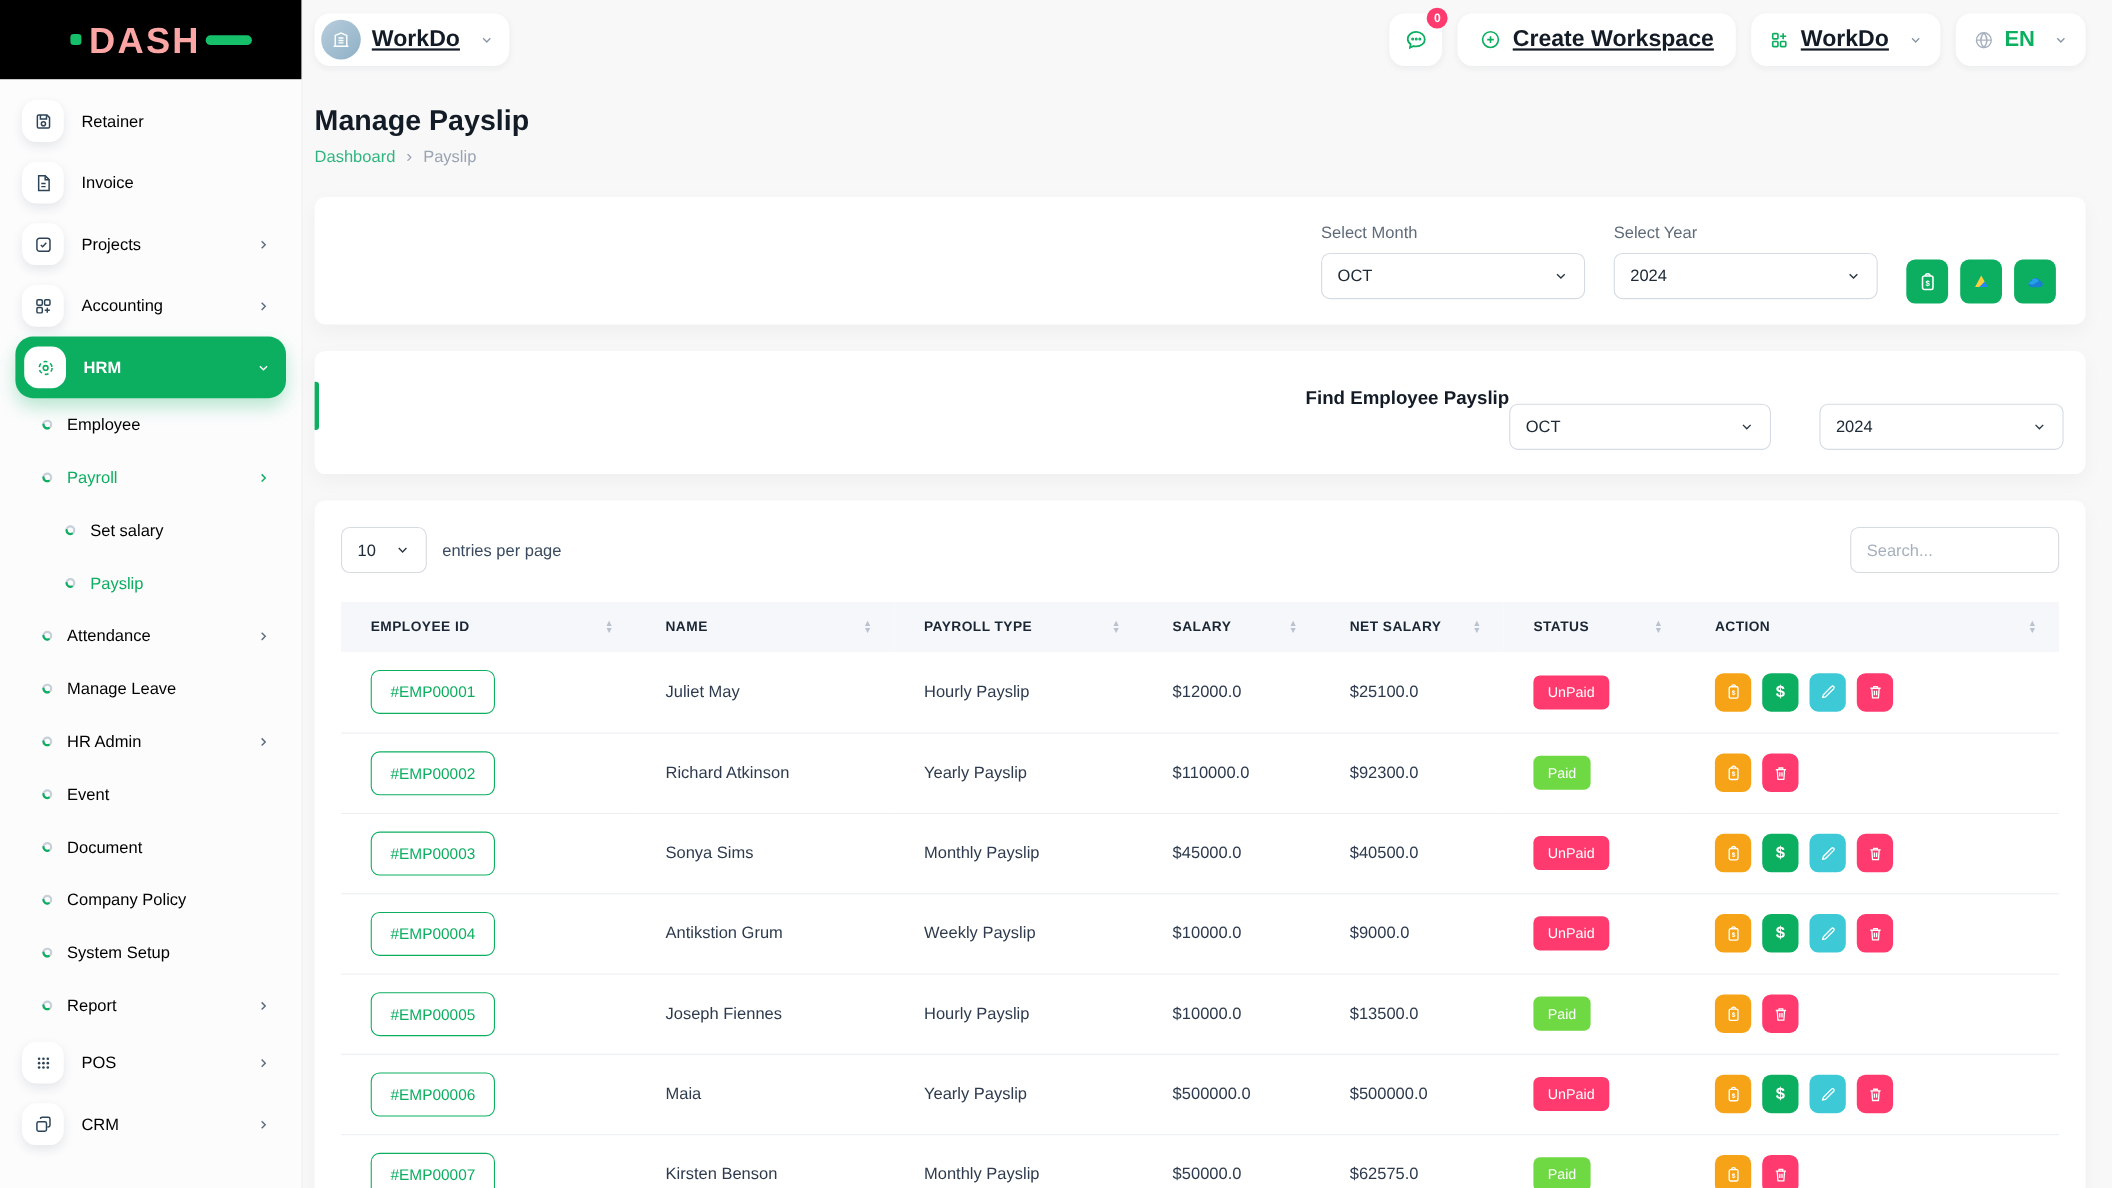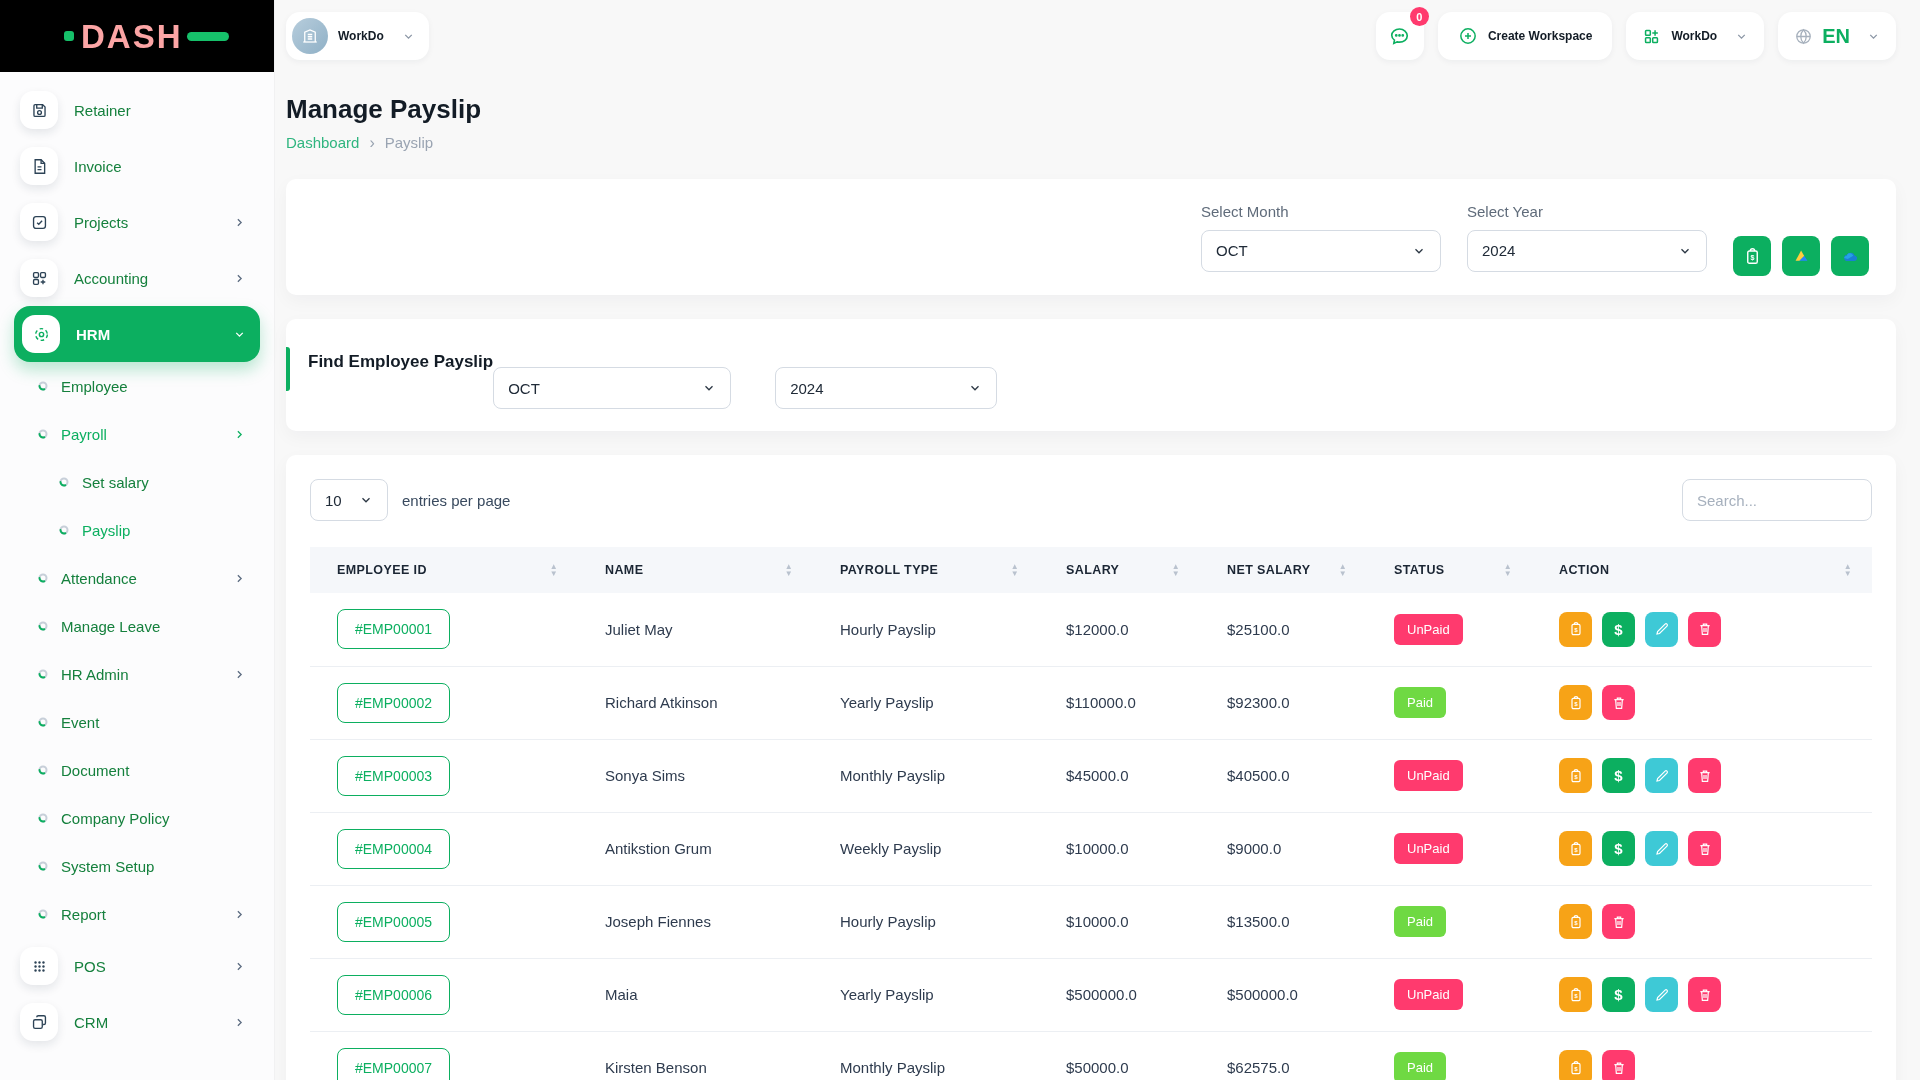--- a/index.html
+++ b/index.html
@@ -20,41 +20,41 @@
   .logo-dash{width:42px;height:9px;border-radius:5px;background:#16c06a;margin-left:4px;}
   .side-nav{padding:10px 14px 0 14px;}
   .side-item{display:flex;align-items:center;position:relative;border-radius:16px;cursor:pointer;}
   .side-item.tile{height:56px;}
   .side-item.dot{height:48px;padding-left:24px;}
   .side-item.dot.indent{padding-left:45px;}
   .icon-tile{width:38px;height:38px;min-width:38px;border-radius:13px;background:#fff;
     box-shadow:0 4px 10px rgba(18,38,63,.10);display:flex;align-items:center;justify-content:center;
     color:#2d4356;margin:0 16px 0 6px;}
   .icon-tile svg{width:19px;height:19px;}
-  .side-item .label{font-size:15px;font-weight:500;color:#15803d;flex:1;white-space:nowrap;}
+  .side-item .label{font-size:15px;font-weight:500;color:#000000;flex:1;white-space:nowrap;}
   .side-item .chev{color:#5b6b80;display:flex;margin-right:14px;}
   .side-item .chev svg{width:13px;height:13px;}
   .side-item.active{background:var(--green);box-shadow:0 8px 16px rgba(12,175,96,.28);}
   .side-item.active .icon-tile{color:var(--green);margin-left:8px;box-shadow:none;}
   .side-item.active .label{color:#fff;font-weight:700;}
   .side-item.active .chev{color:#fff;}
   .side-item.hl .label,.side-item.hl .chev{color:var(--green);}
   .bullet{display:flex;margin-right:13px;}
   .bullet svg{width:10px;height:10px;}
 
   
   .main{flex:1;display:flex;flex-direction:column;height:100%;}
   .topbar{height:72px;display:flex;align-items:center;padding:0 24px 0 12px;}
   .pill{background:#fff;border-radius:14px;height:48px;display:flex;align-items:center;
     box-shadow:0 2px 6px rgba(18,38,63,.05);cursor:pointer;}
   .ws-pill{padding:6px 14px 6px 6px;gap:10px;}
   .ws-avatar{width:36px;height:36px;border-radius:50%;background:linear-gradient(135deg,#b7cddc,#8fb0c6);
     display:flex;align-items:center;justify-content:center;color:#fff;}
   .ws-avatar svg{width:18px;height:18px;}
-  .pill .p-label{font-size:12px;font-weight:600;color:var(--ink);}
+  .pill .p-label{font-size:21px;font-weight:600;color:var(--ink);text-decoration:underline;}
   .pill .p-chev{color:#8b96a5;display:flex;margin-left:8px;}
   .pill .p-chev svg{width:13px;height:13px;}
   .top-right{margin-left:auto;display:flex;align-items:center;gap:14px;}
   .chat-pill{width:48px;justify-content:center;position:relative;}
   .chat-pill svg{width:23px;height:23px;color:var(--green);}
   .chat-badge{position:absolute;top:-5px;right:-5px;min-width:19px;height:19px;border-radius:10px;
     background:var(--pink);color:#fff;font-size:11px;font-weight:700;display:flex;align-items:center;justify-content:center;}
   .create-pill{padding:0 20px;gap:10px;}
   .create-pill .plus-ic{color:var(--green);display:flex;}
   .create-pill .plus-ic svg{width:20px;height:20px;}
@@ -81,21 +81,21 @@
   .select{height:42px;border:1px solid #d5dbe3;border-radius:8px;background:#fff;display:flex;
     align-items:center;justify-content:space-between;padding:0 14px;font-size:15px;color:#202b38;cursor:pointer;}
   .select .s-chev{color:#2c3744;display:flex;}
   .select .s-chev svg{width:14px;height:14px;}
   .w240{width:240px;}
   .btn-group{display:flex;gap:11px;align-self:flex-end;margin-bottom:19px;}
   .sq-btn{width:38px;height:40px;border:none;border-radius:8px;background:var(--green);color:#fff;
     display:flex;align-items:center;justify-content:center;cursor:pointer;}
   .sq-btn svg{width:19px;height:19px;}
 
-  .find-card{margin-top:24px;height:112px;display:flex;align-items:center;justify-content:flex-start;
+  .find-card{margin-top:24px;height:112px;display:flex;align-items:center;justify-content:flex-end;
     padding:0 20px 0 22px;position:relative;}
   .find-accent{position:absolute;left:0;top:28px;width:4px;height:44px;background:var(--green);border-radius:0 3px 3px 0;}
   .find-title{font-size:17px;font-weight:700;color:var(--ink);margin-bottom:26px;}
   .find-selects{display:flex;gap:44px;margin-top:26px;}
   .w238{width:238px;}  .w222{width:222px;}
 
   .table-card{margin-top:24px;padding:24px 24px 0 24px;}
   .table-top{display:flex;align-items:center;}
   .entries-select{width:78px;height:42px;text-align:center;}
   .entries-label{font-size:15px;color:#394a5f;margin-left:14px;}

